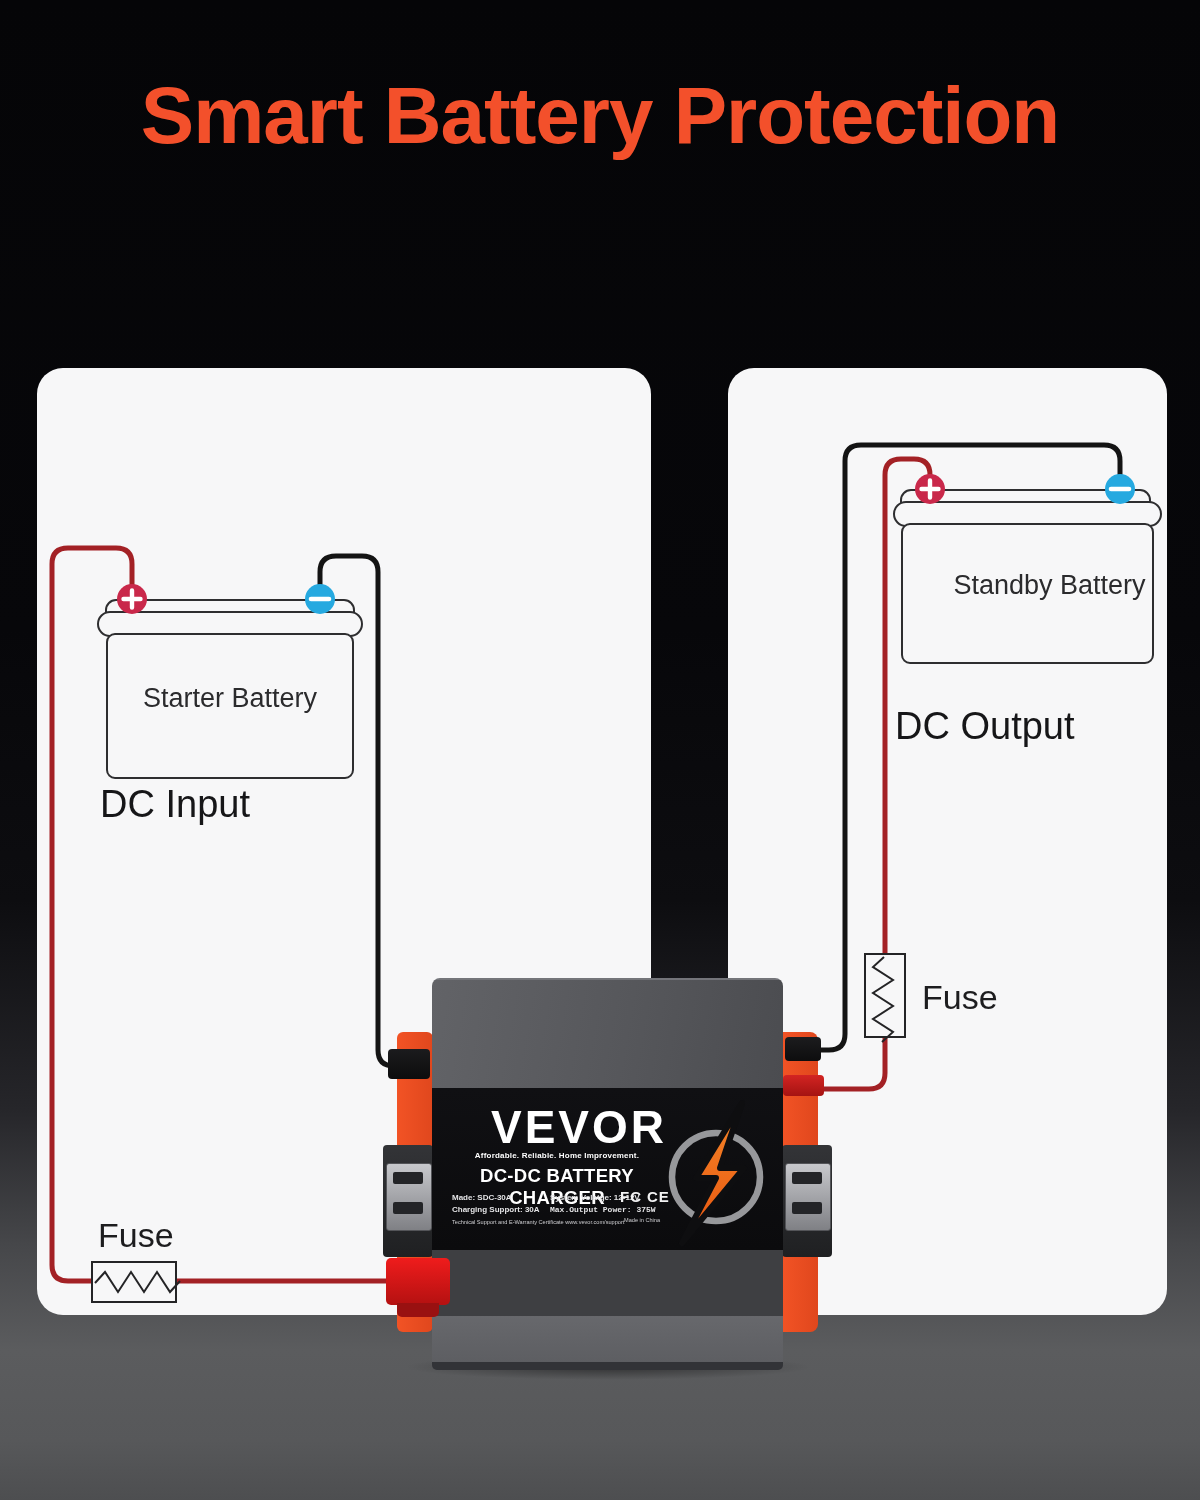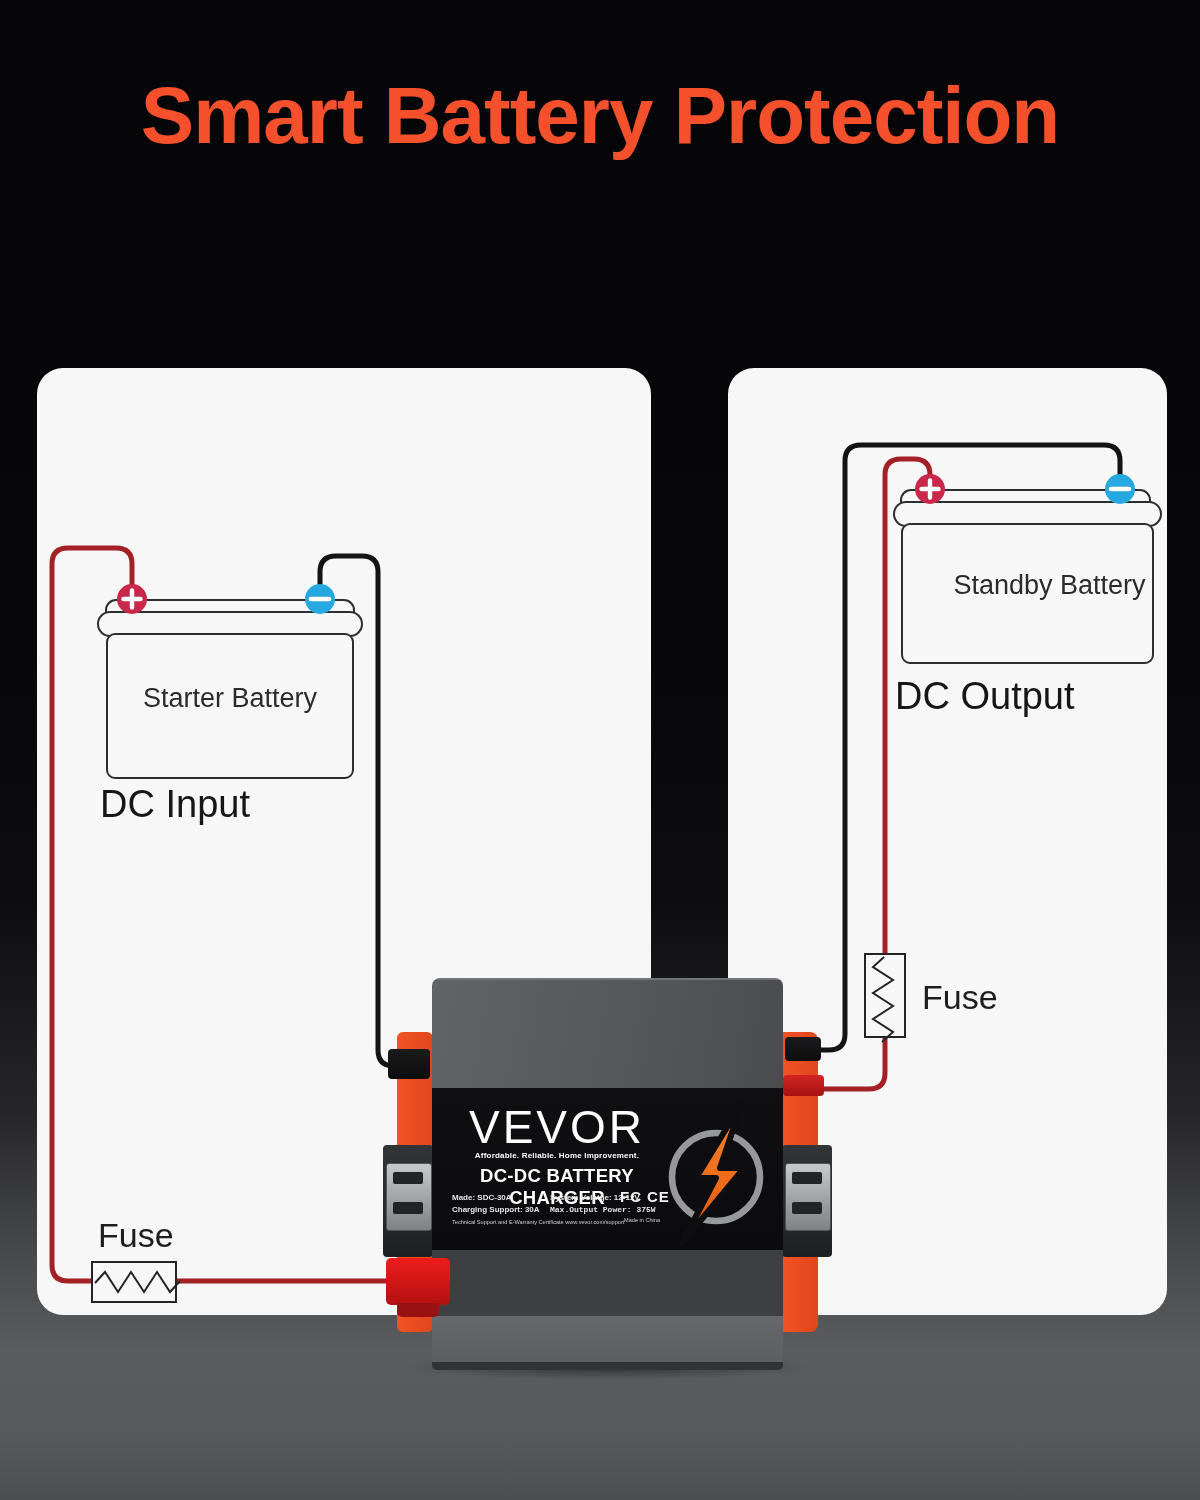--- a/index.html
+++ b/index.html
@@ -47,21 +47,21 @@
   .body{
     left:49px;top:0;width:351px;height:392px;border-radius:8px 8px 5px 5px;overflow:hidden;
   }
   .body-top{height:110px;background:linear-gradient(100deg,#626367 0%,#56575b 55%,#4b4c50 100%);
     border-top:2px solid #74757a;box-sizing:border-box;}
   .body-label{position:relative;height:162px;background:linear-gradient(180deg,#101013,#0b0b0d);color:#fff;}
   .body-lower{height:66px;background:#3e3f42;}
   .body-foot{height:46px;background:linear-gradient(180deg,#67686c,#5d5e62);}
   .body-base{height:8px;background:#323337;}
   .label-inner{position:absolute;left:0;top:0;width:250px;height:100%;text-align:center;}
-  .brand{position:absolute;left:0;width:100%;top:12px;font-size:46px;font-weight:400;letter-spacing:3px;}
+  .brand{position:absolute;left:0;width:100%;top:12px;font-size:46px;font-weight:700;letter-spacing:3px;padding-left:22px;}
   .tagline{position:absolute;left:0;width:100%;top:63px;font-size:8px;font-weight:700;letter-spacing:.2px;}
   .ptitle{position:absolute;left:0;width:100%;top:77px;font-size:18.5px;font-weight:700;letter-spacing:.3px;}
   .spec{position:absolute;font-size:8px;font-weight:600;color:#e4e4e6;white-space:nowrap;}
   .spec.tiny{font-size:5.6px;font-weight:400;color:#cfcfd2;}
   .certs{position:absolute;left:188px;top:100px;font-size:15px;font-weight:700;color:#f2f2f3;letter-spacing:1px;display:flex;gap:5px;}
   .boltsvg{position:absolute;left:224px;top:10px;}
   
   .plug{border-radius:4px;}
   .plug-black-left{left:5px;top:71px;width:42px;height:30px;background:linear-gradient(180deg,#1b1b1d,#0c0c0d);}
   .plug-red-left{left:3px;top:280px;width:64px;height:47px;background:linear-gradient(180deg,#ef1c1c,#b41111);border-radius:5px;}
@@ -120,21 +120,21 @@
       <circle cx="1120" cy="489" r="15" fill="#26a9e0"></circle>
       <path d="M1111 489 H1129" stroke="#fff" stroke-width="4.6" stroke-linecap="round"></path>
     </g>
   </svg>
 
   <div class="abs bat-label" style="left:107px;top:683px;width:246px;">Starter Battery</div>
   <div class="abs sec-label" style="left:100px;top:783px;">DC Input</div>
   <div class="abs fuse-label" style="left:98px;top:1216px;">Fuse</div>
 
   <div class="abs bat-label" style="left:902px;top:570px;width:295px;">Standby Battery</div>
-  <div class="abs sec-label" style="left:895px;top:675px;">DC Output</div>
+  <div class="abs sec-label" style="left:895px;top:705px;">DC Output</div>
   <div class="abs fuse-label" style="left:922px;top:978px;">Fuse</div>
 
   <div class="abs charger">
     <div class="abs charger-shadow"></div>
 
     <div class="abs plate plate-left"></div>
     <div class="abs plate plate-right"></div>
 
     <div class="abs tblock tblock-left">
       <div class="tglass">

